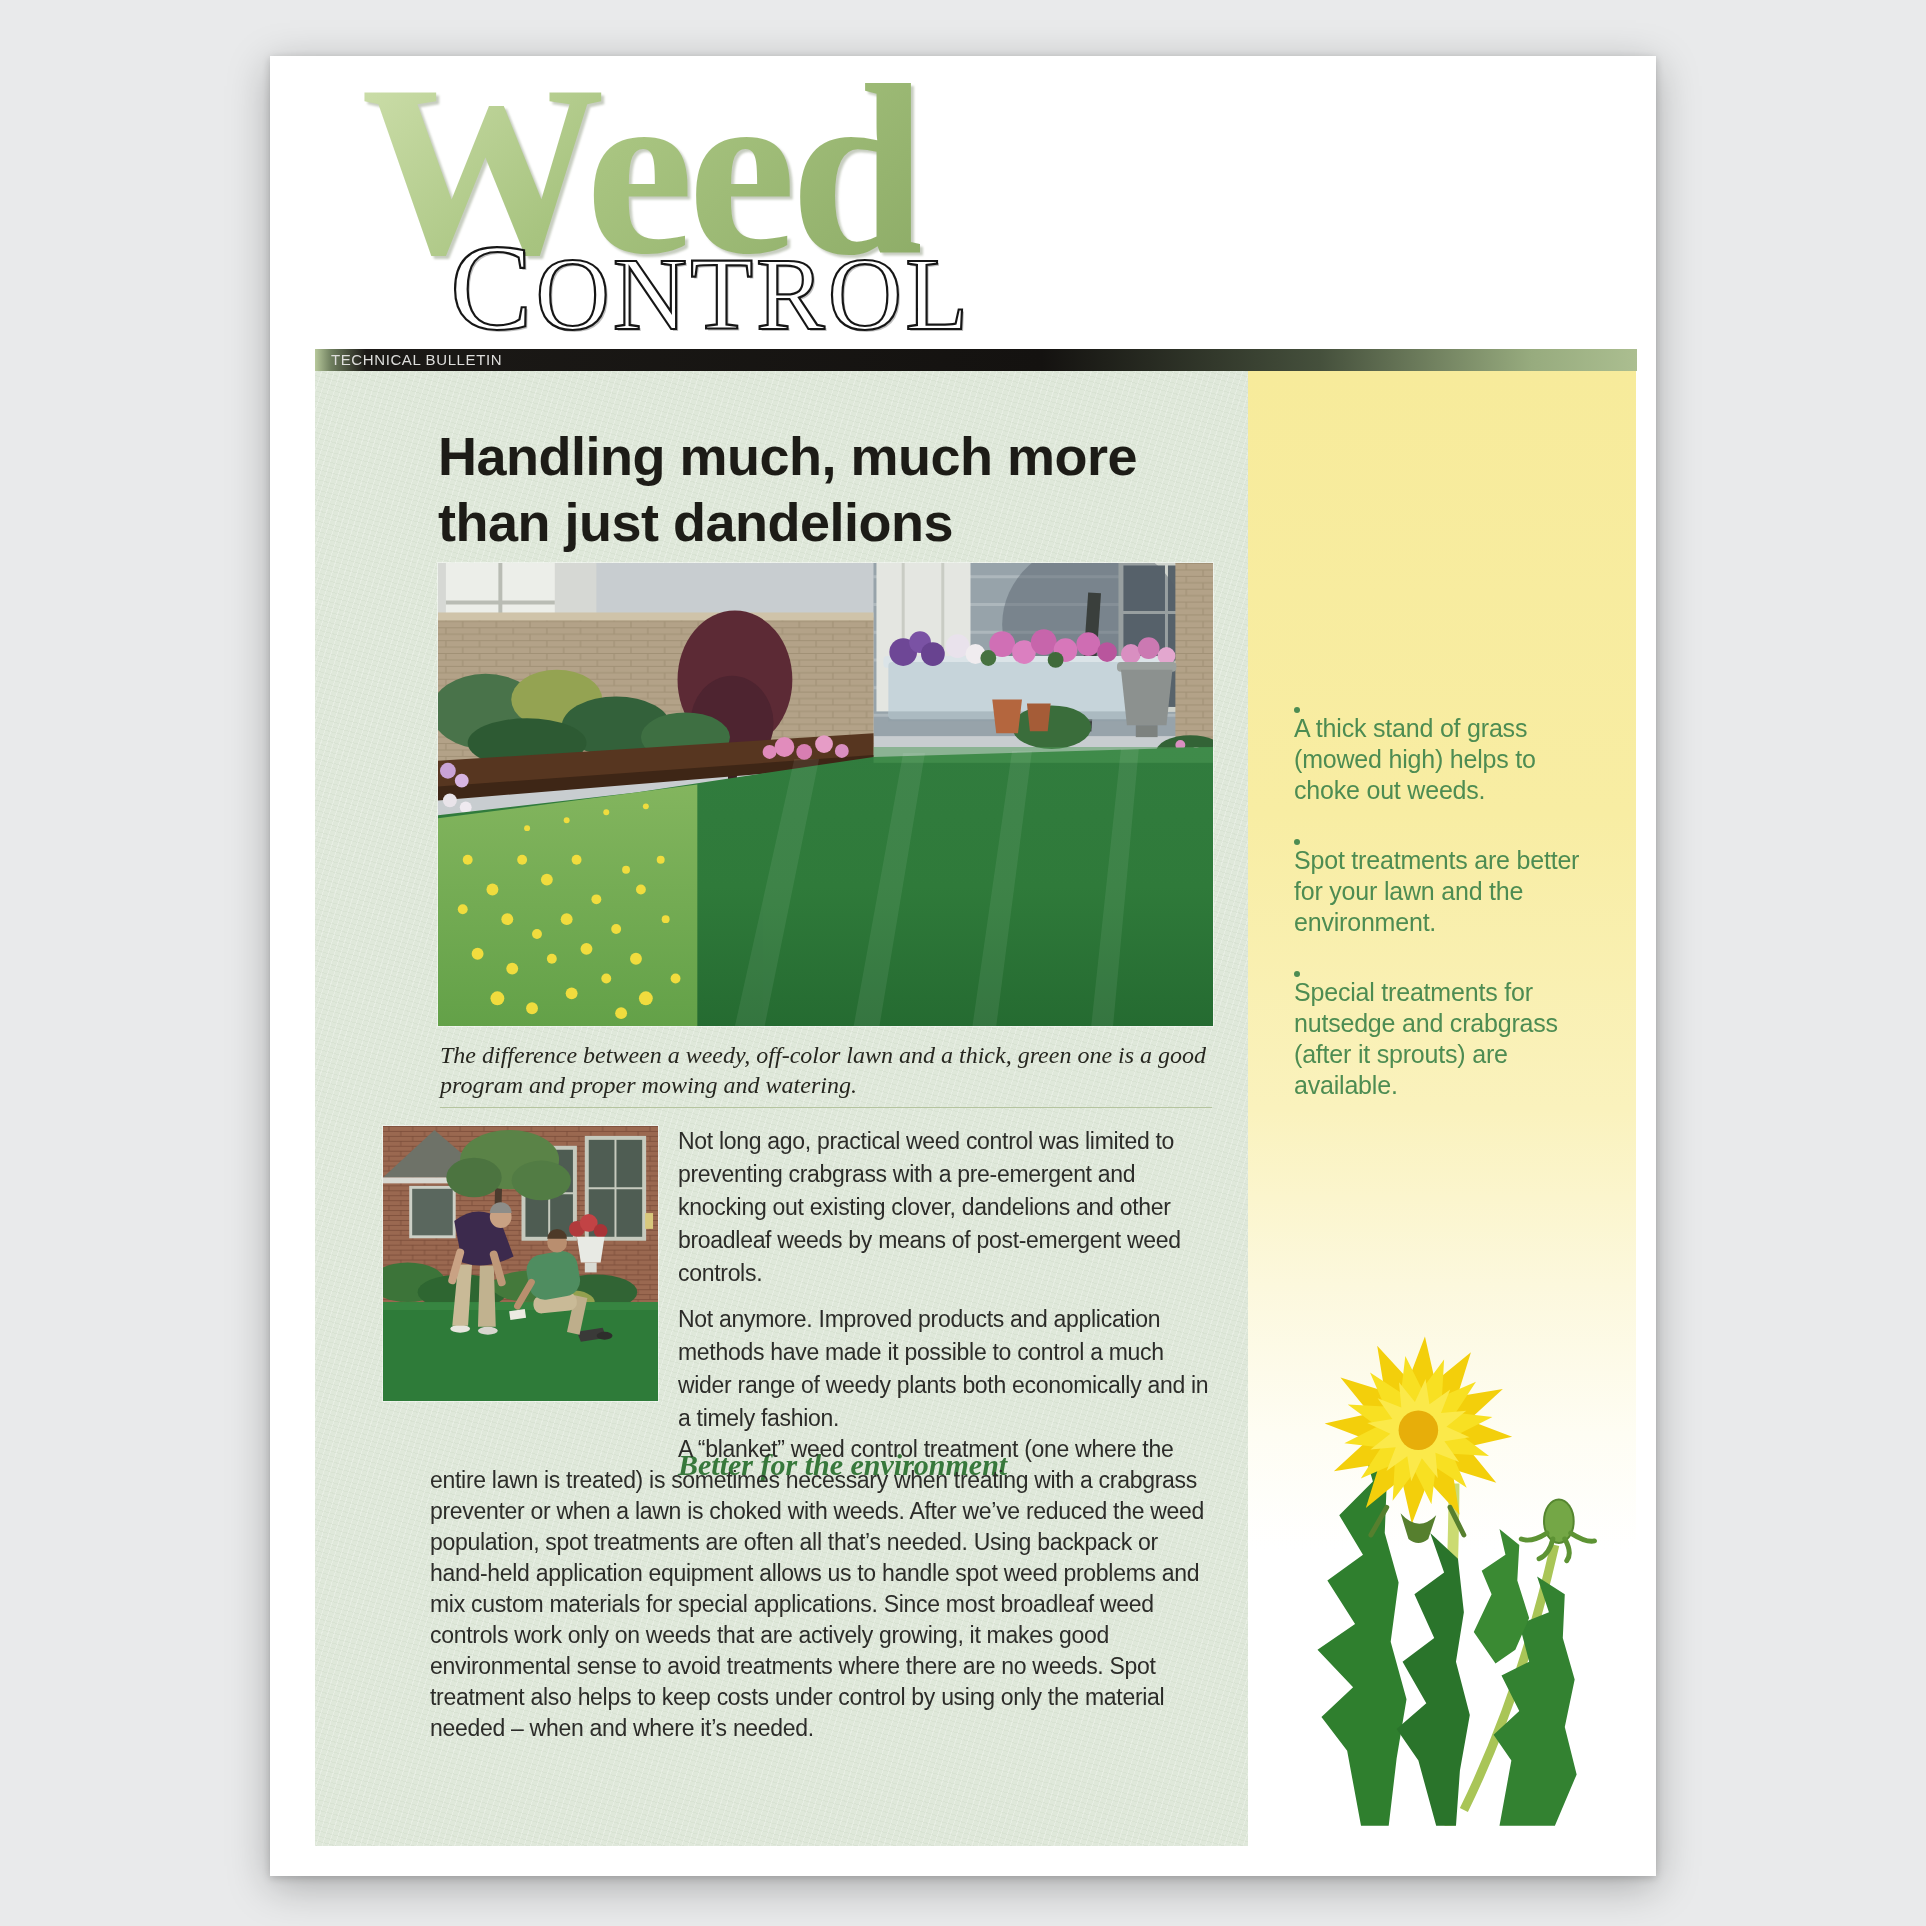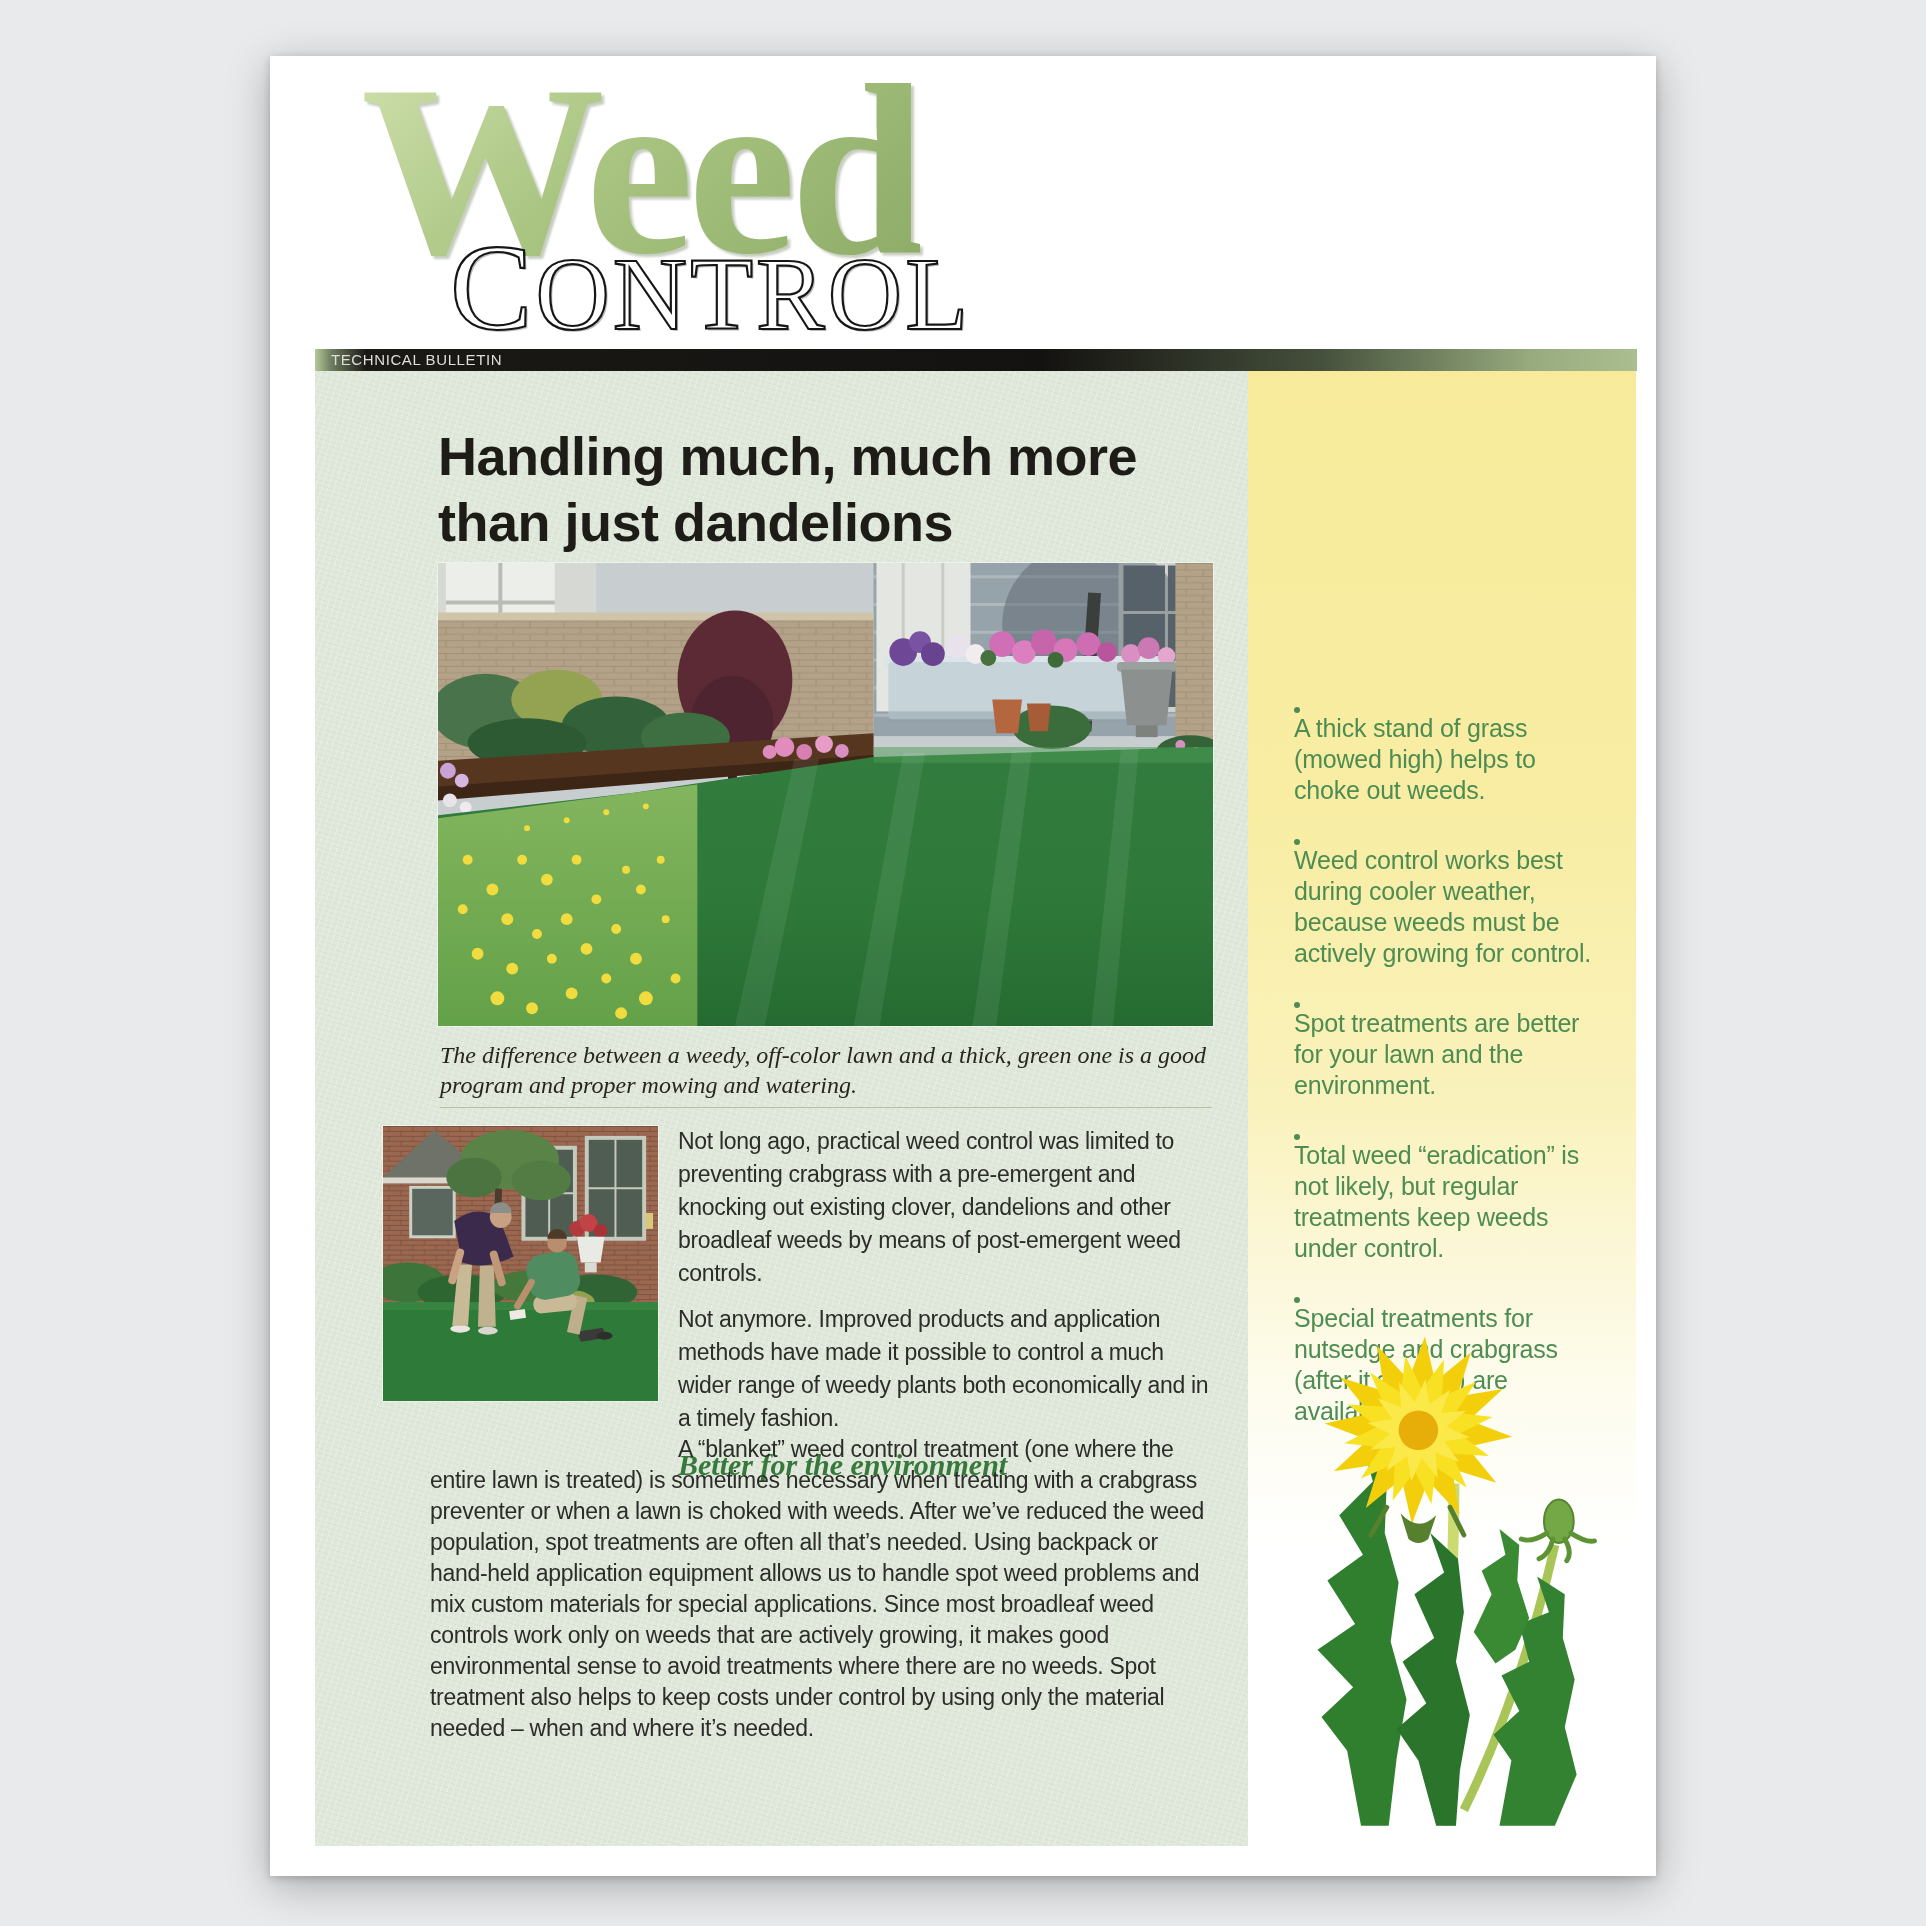--- a/index.html
+++ b/index.html
@@ -320,29 +320,21 @@
   </div>
   <p class="wrap-para">A “blanket” weed control treatment (one where the entire lawn is treated) is sometimes necessary when treating with a crabgrass preventer or when a lawn is choked with weeds. After we’ve reduced the weed population, spot treatments are often all that’s needed. Using backpack or hand-held application equipment allows us to handle spot weed problems and mix custom materials for special applications. Since most broadleaf weed controls work only on weeds that are actively growing, it makes good environmental sense to avoid treatments where there are no weeds. Spot treatment also helps to keep costs under control by using only the material needed – when and where it’s needed.</p>
 
   <ul class="side-list">
     <li>
         <span class="dot"></span>
         <span class="b-text">A thick stand of grass (mowed high) helps to choke out weeds.</span>
       </li>
     <li>
         <span class="dot"></span>
-        <span class="b-text">Weed control works best during cooler weather, because weeds must be actively growing for control.</span>
-      </li>
-    <li>
-        <span class="dot"></span>
         <span class="b-text">Spot treatments are better for your lawn and the environment.</span>
-      </li>
-    <li>
-        <span class="dot"></span>
-        <span class="b-text">Total weed “eradication” is not likely, but regular treatments keep weeds under control.</span>
       </li>
     <li>
         <span class="dot"></span>
         <span class="b-text">Special treatments for nutsedge and crabgrass (after it sprouts) are available.</span>
       </li>
   </ul>
 
   <svg class="dandelion" viewBox="0 0 370 500">
     <defs>
       <polygon id="petals" points="95,0 50.2,13.5 82.3,47.5 36.8,36.8 47.5,82.3 13.5,50.2 0,95 -13.5,50.2 -47.5,82.3 -36.8,36.8 -82.3,47.5 -50.2,13.5 -95,0 -50.2,-13.5 -82.3,-47.5 -36.8,-36.8 -47.5,-82.3 -13.5,-50.2 0,-95 13.5,-50.2 47.5,-82.3 36.8,-36.8 82.3,-47.5 50.2,-13.5"></polygon>

